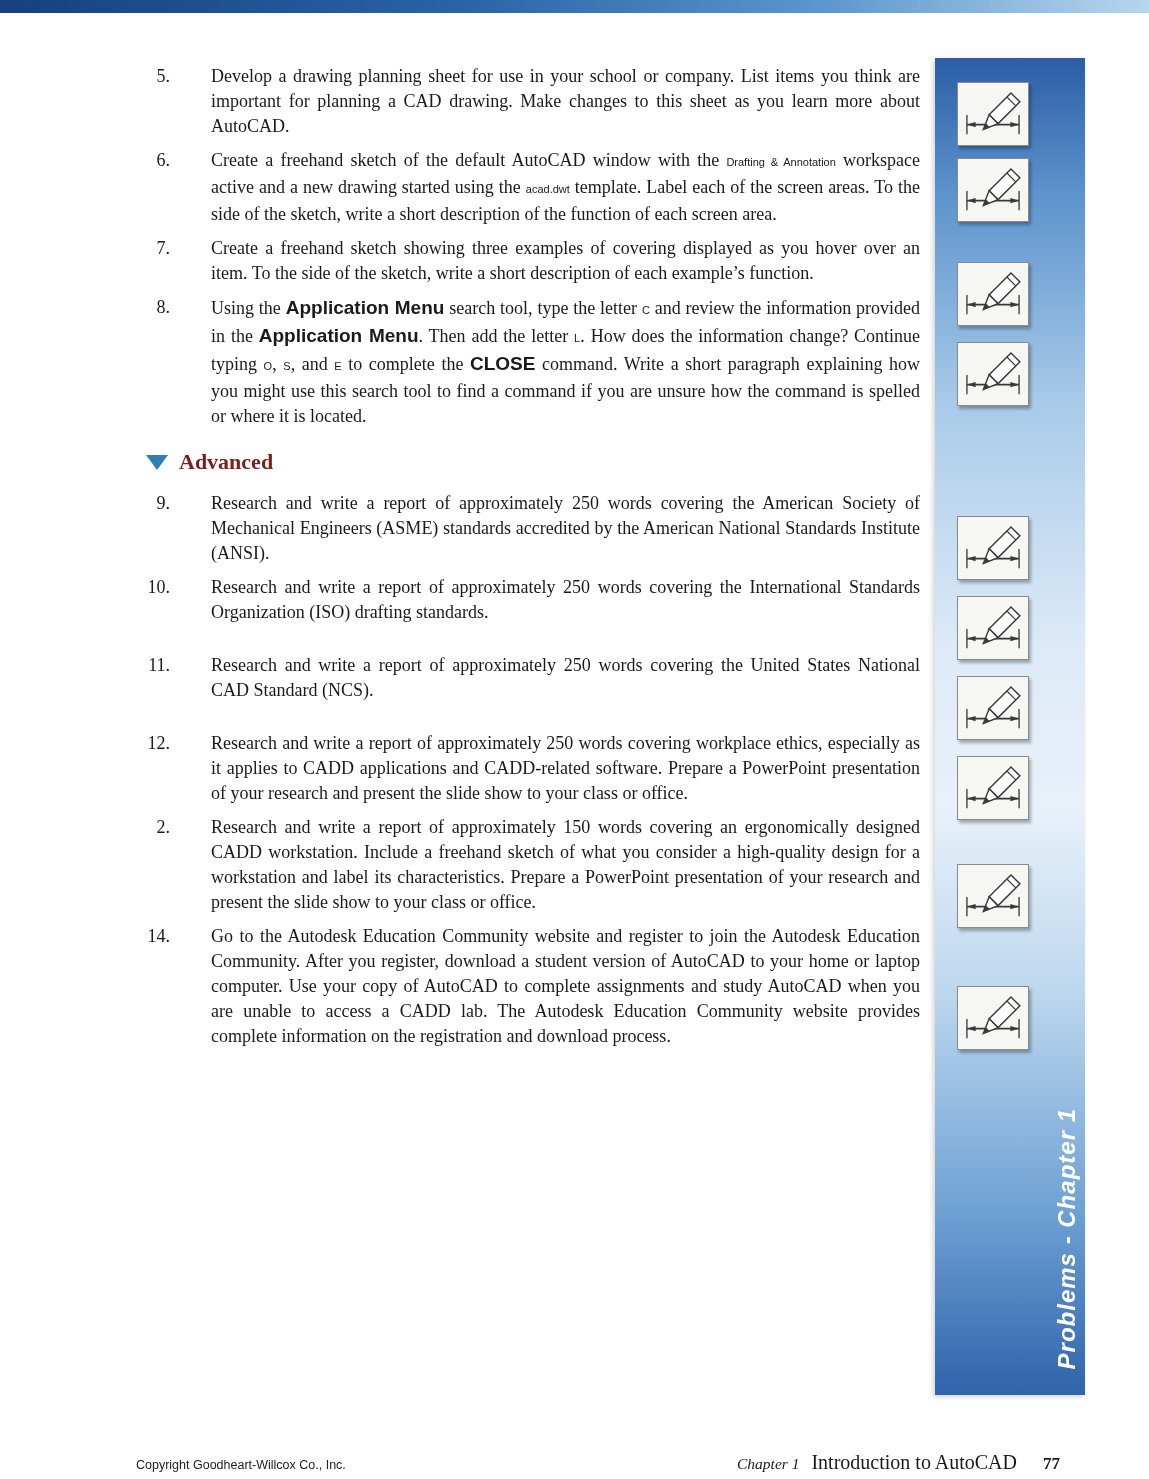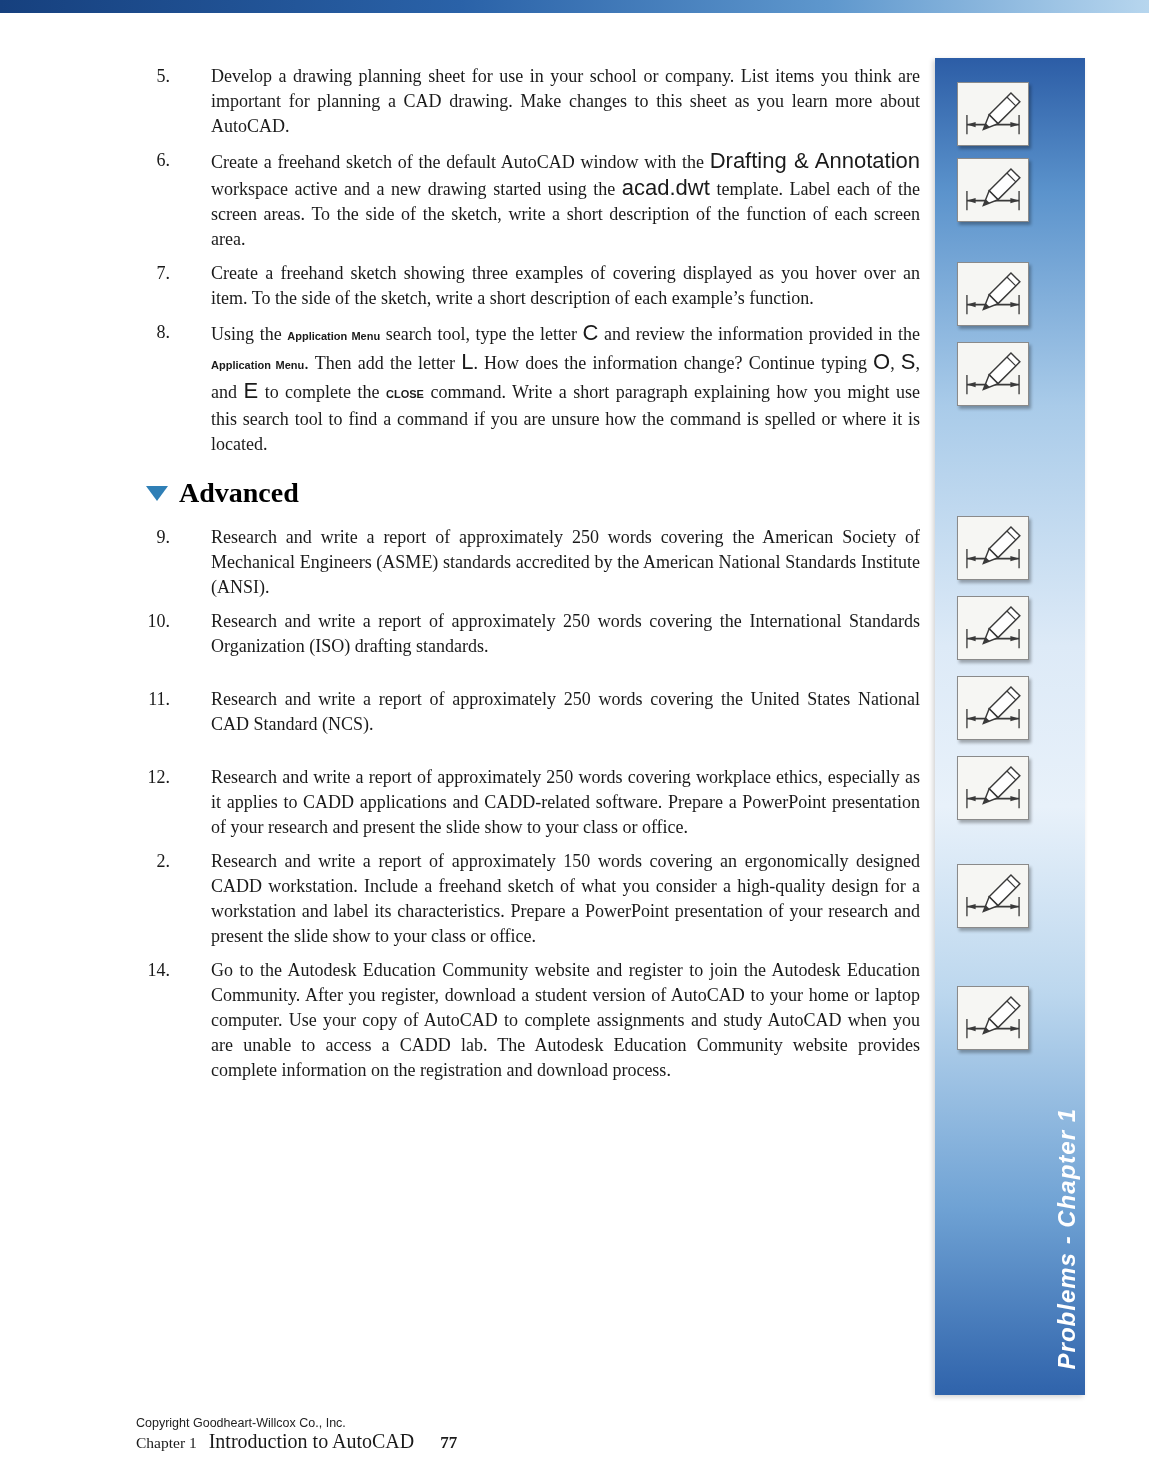--- a/index.html
+++ b/index.html
@@ -32,41 +32,41 @@
     font-size: 18px; line-height: 25px;
     margin-right: 10px;
   }
   .problem-text {
     flex: 1;
     font-size: 18px; line-height: 25px;
     text-align: justify;
     margin-left: 31px;
   }
   .seg-r { font-family: "Liberation Serif", serif; }
-  .seg-sans { font-family: "Liberation Sans", sans-serif; font-size: 22px; }
-  .seg-sb { font-family: "Liberation Sans", sans-serif; font-size: 11px; font-weight: bold; }
+  .seg-sans { font-family: "Liberation Sans", sans-serif; font-size: 11px; }
+  .seg-sb { font-family: "Liberation Sans", sans-serif; font-size: 19px; font-weight: bold; }
 
   
   .advanced-list .problem-item:nth-child(3),
   .advanced-list .problem-item:nth-child(4) { margin-top: 28px; }
 
   .advanced-header {
     display: flex; align-items: center;
     margin: 20px 0 16px 10px;
   }
   .advanced-triangle {
     width: 0; height: 0;
     border-left: 11px solid transparent;
     border-right: 11px solid transparent;
     border-top: 15px solid #2f7fb6;
     margin-right: 11px;
   }
   .advanced-label {
-    font-size: 28px; font-weight: bold;
-    color: #000000;
+    font-size: 22px; font-weight: bold;
+    color: #7f1d1d;
     font-family: "Liberation Serif", serif;
   }
 
   
   .sidebar {
     position: absolute; left: 935px; top: 58px;
     width: 150px; height: 1337px;
     background: linear-gradient(180deg,
       #2c5da6 0%, #5b93cc 10%, #a9cbe9 26%,
       #ddeaf7 44%, #e8f1fa 56%, #bcd7ee 70%,
@@ -88,30 +88,30 @@
     transform: rotate(180deg);
     font-family: "Liberation Sans", sans-serif;
     font-weight: bold; font-style: italic;
     font-size: 24px; letter-spacing: 1px;
     color: #ffffff;
     white-space: nowrap;
   }
 
   
   .footer {
-    position: absolute; left: 136px; right: 89px; bottom: 26px;
-    display: flex; justify-content: space-between; align-items: baseline; flex-direction: column;
+    position: absolute; left: 136px; right: 89px; bottom: 5px;
+    display: flex; justify-content: space-between; align-items: baseline;
   }
   .footer-copyright {
     font-family: "Liberation Sans", sans-serif;
     font-size: 12.5px; color: #222;
   }
   .footer-right { display: flex; align-items: baseline; }
   .footer-chapter-label {
-    font-size: 15.5px; margin-right: 12px;
+    font-style: italic; font-size: 15.5px; margin-right: 12px;
   }
   .footer-chapter-title { font-size: 20px; }
   .footer-page-number {
     font-weight: bold; font-size: 17px; margin-left: 26px;
   }
 </style>
 </head>
 <body>
 
 <div class="top-bar"></div>

